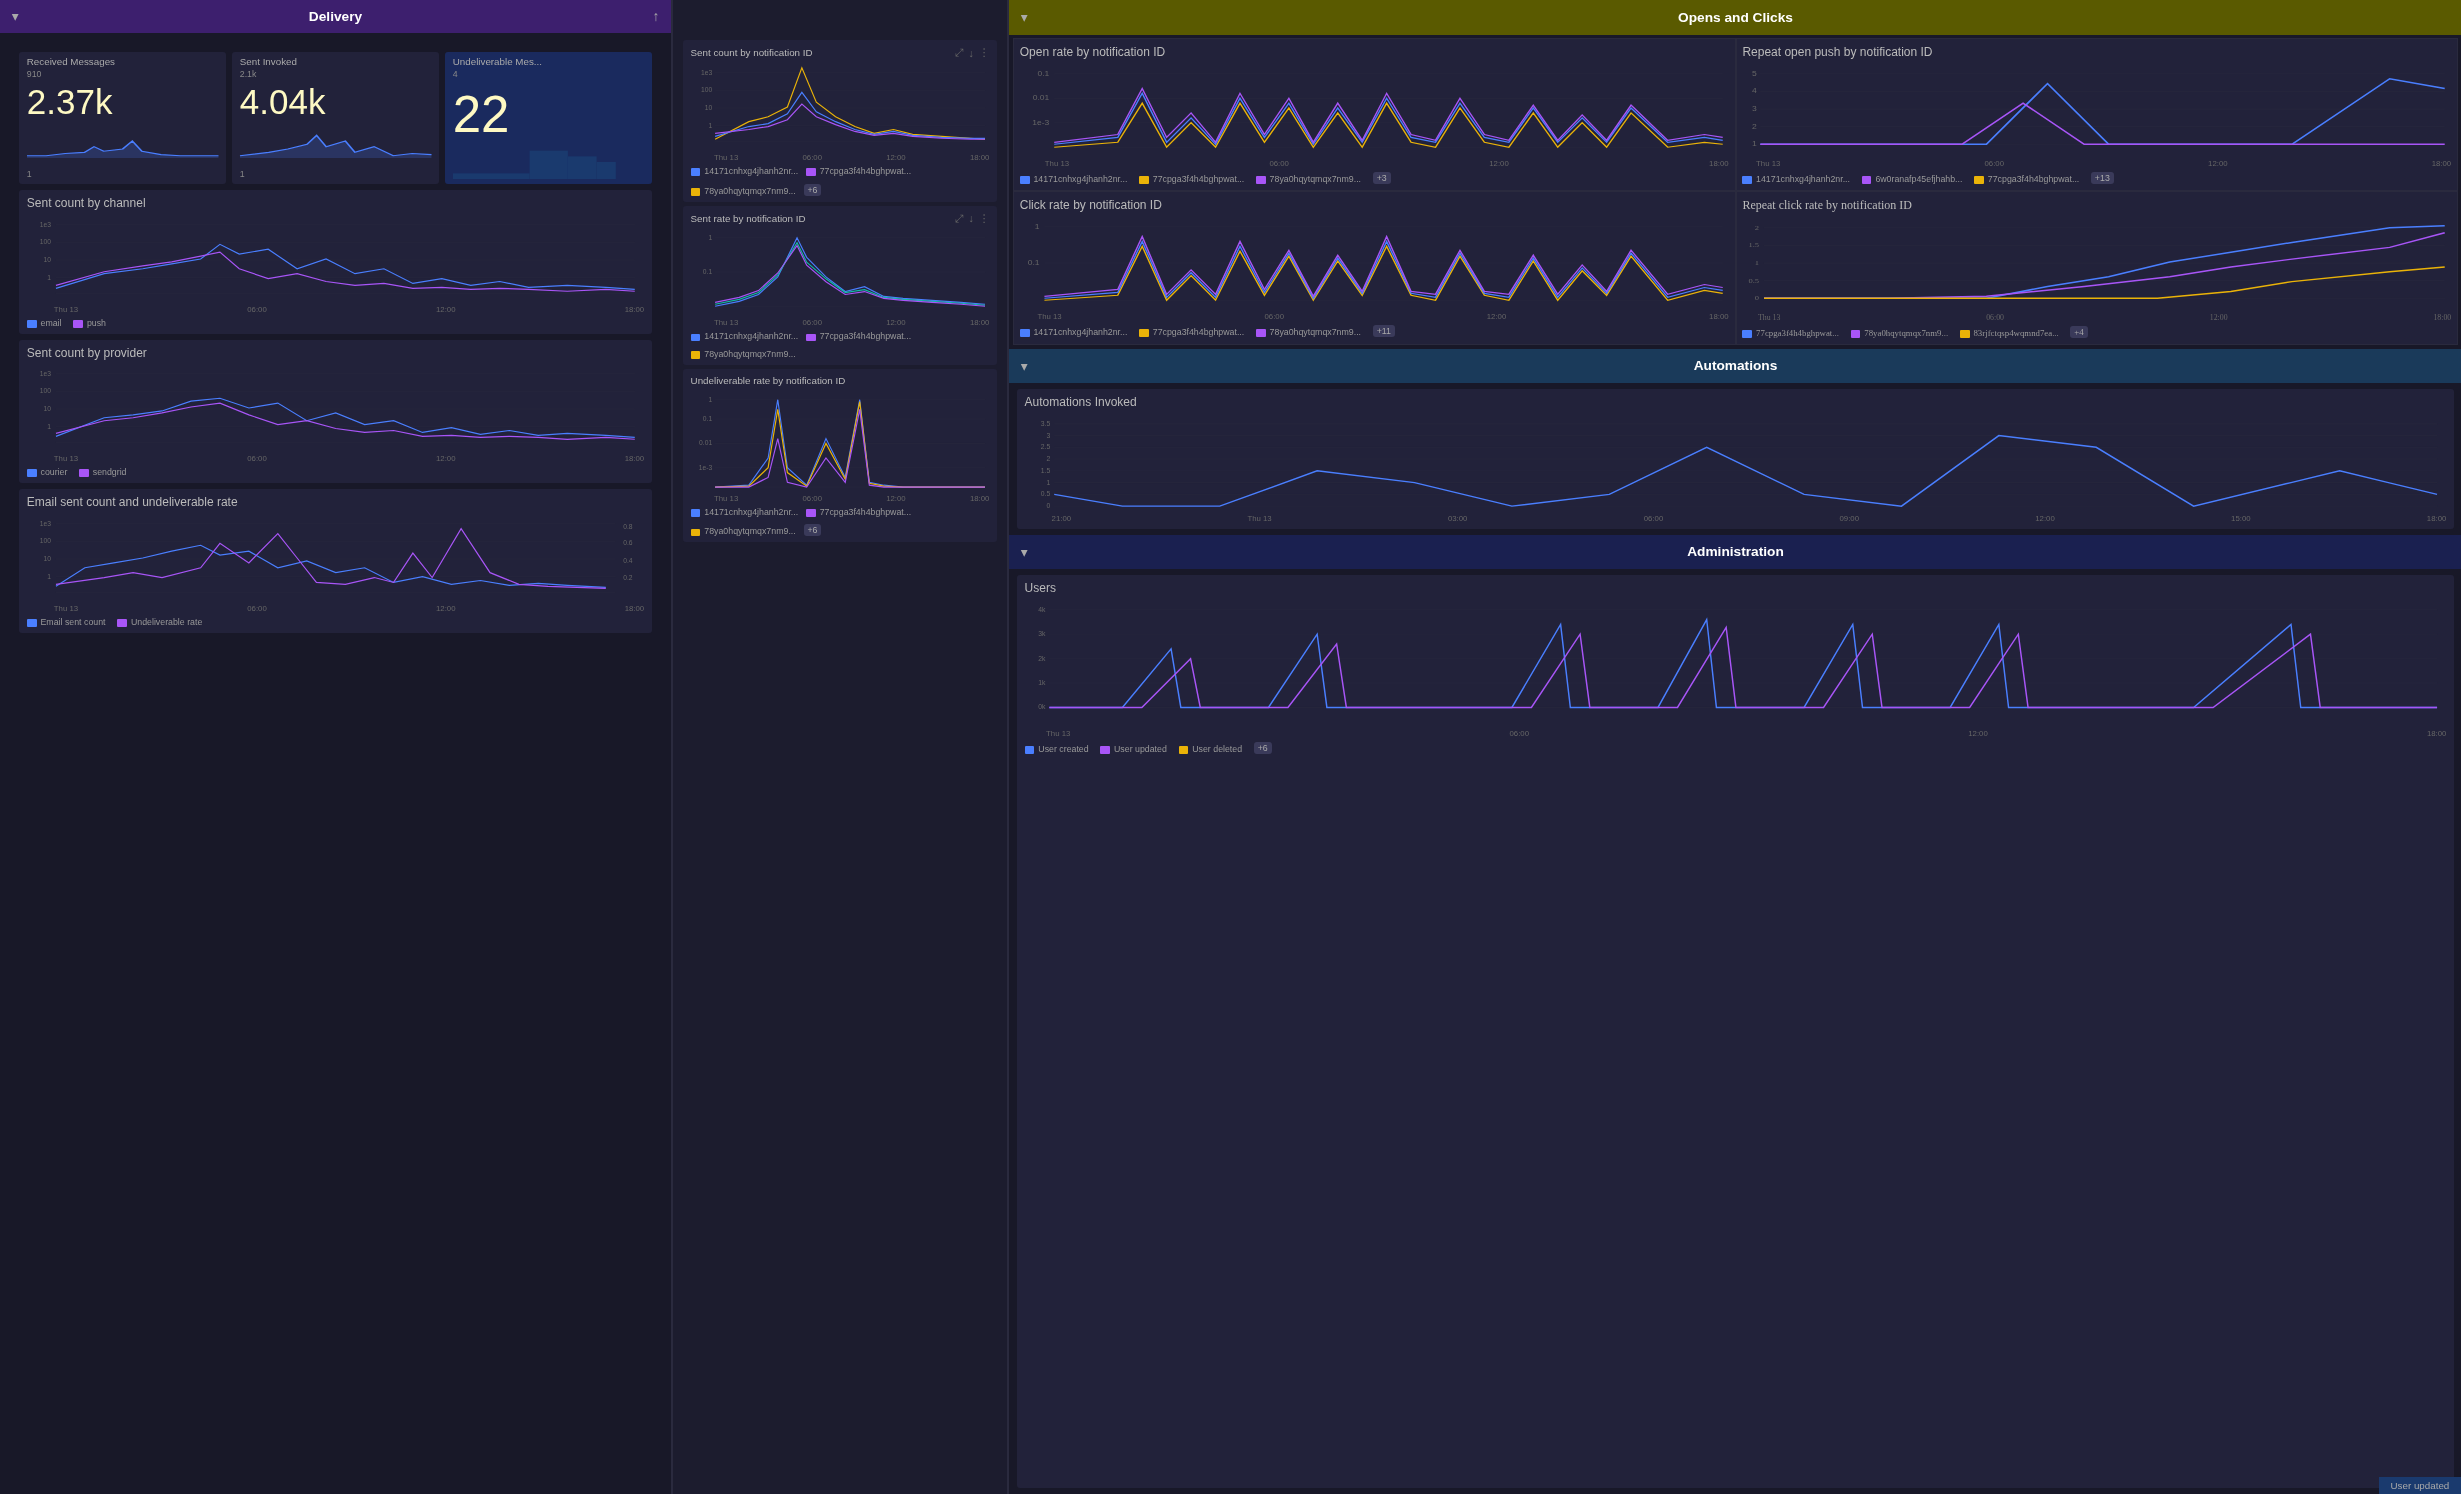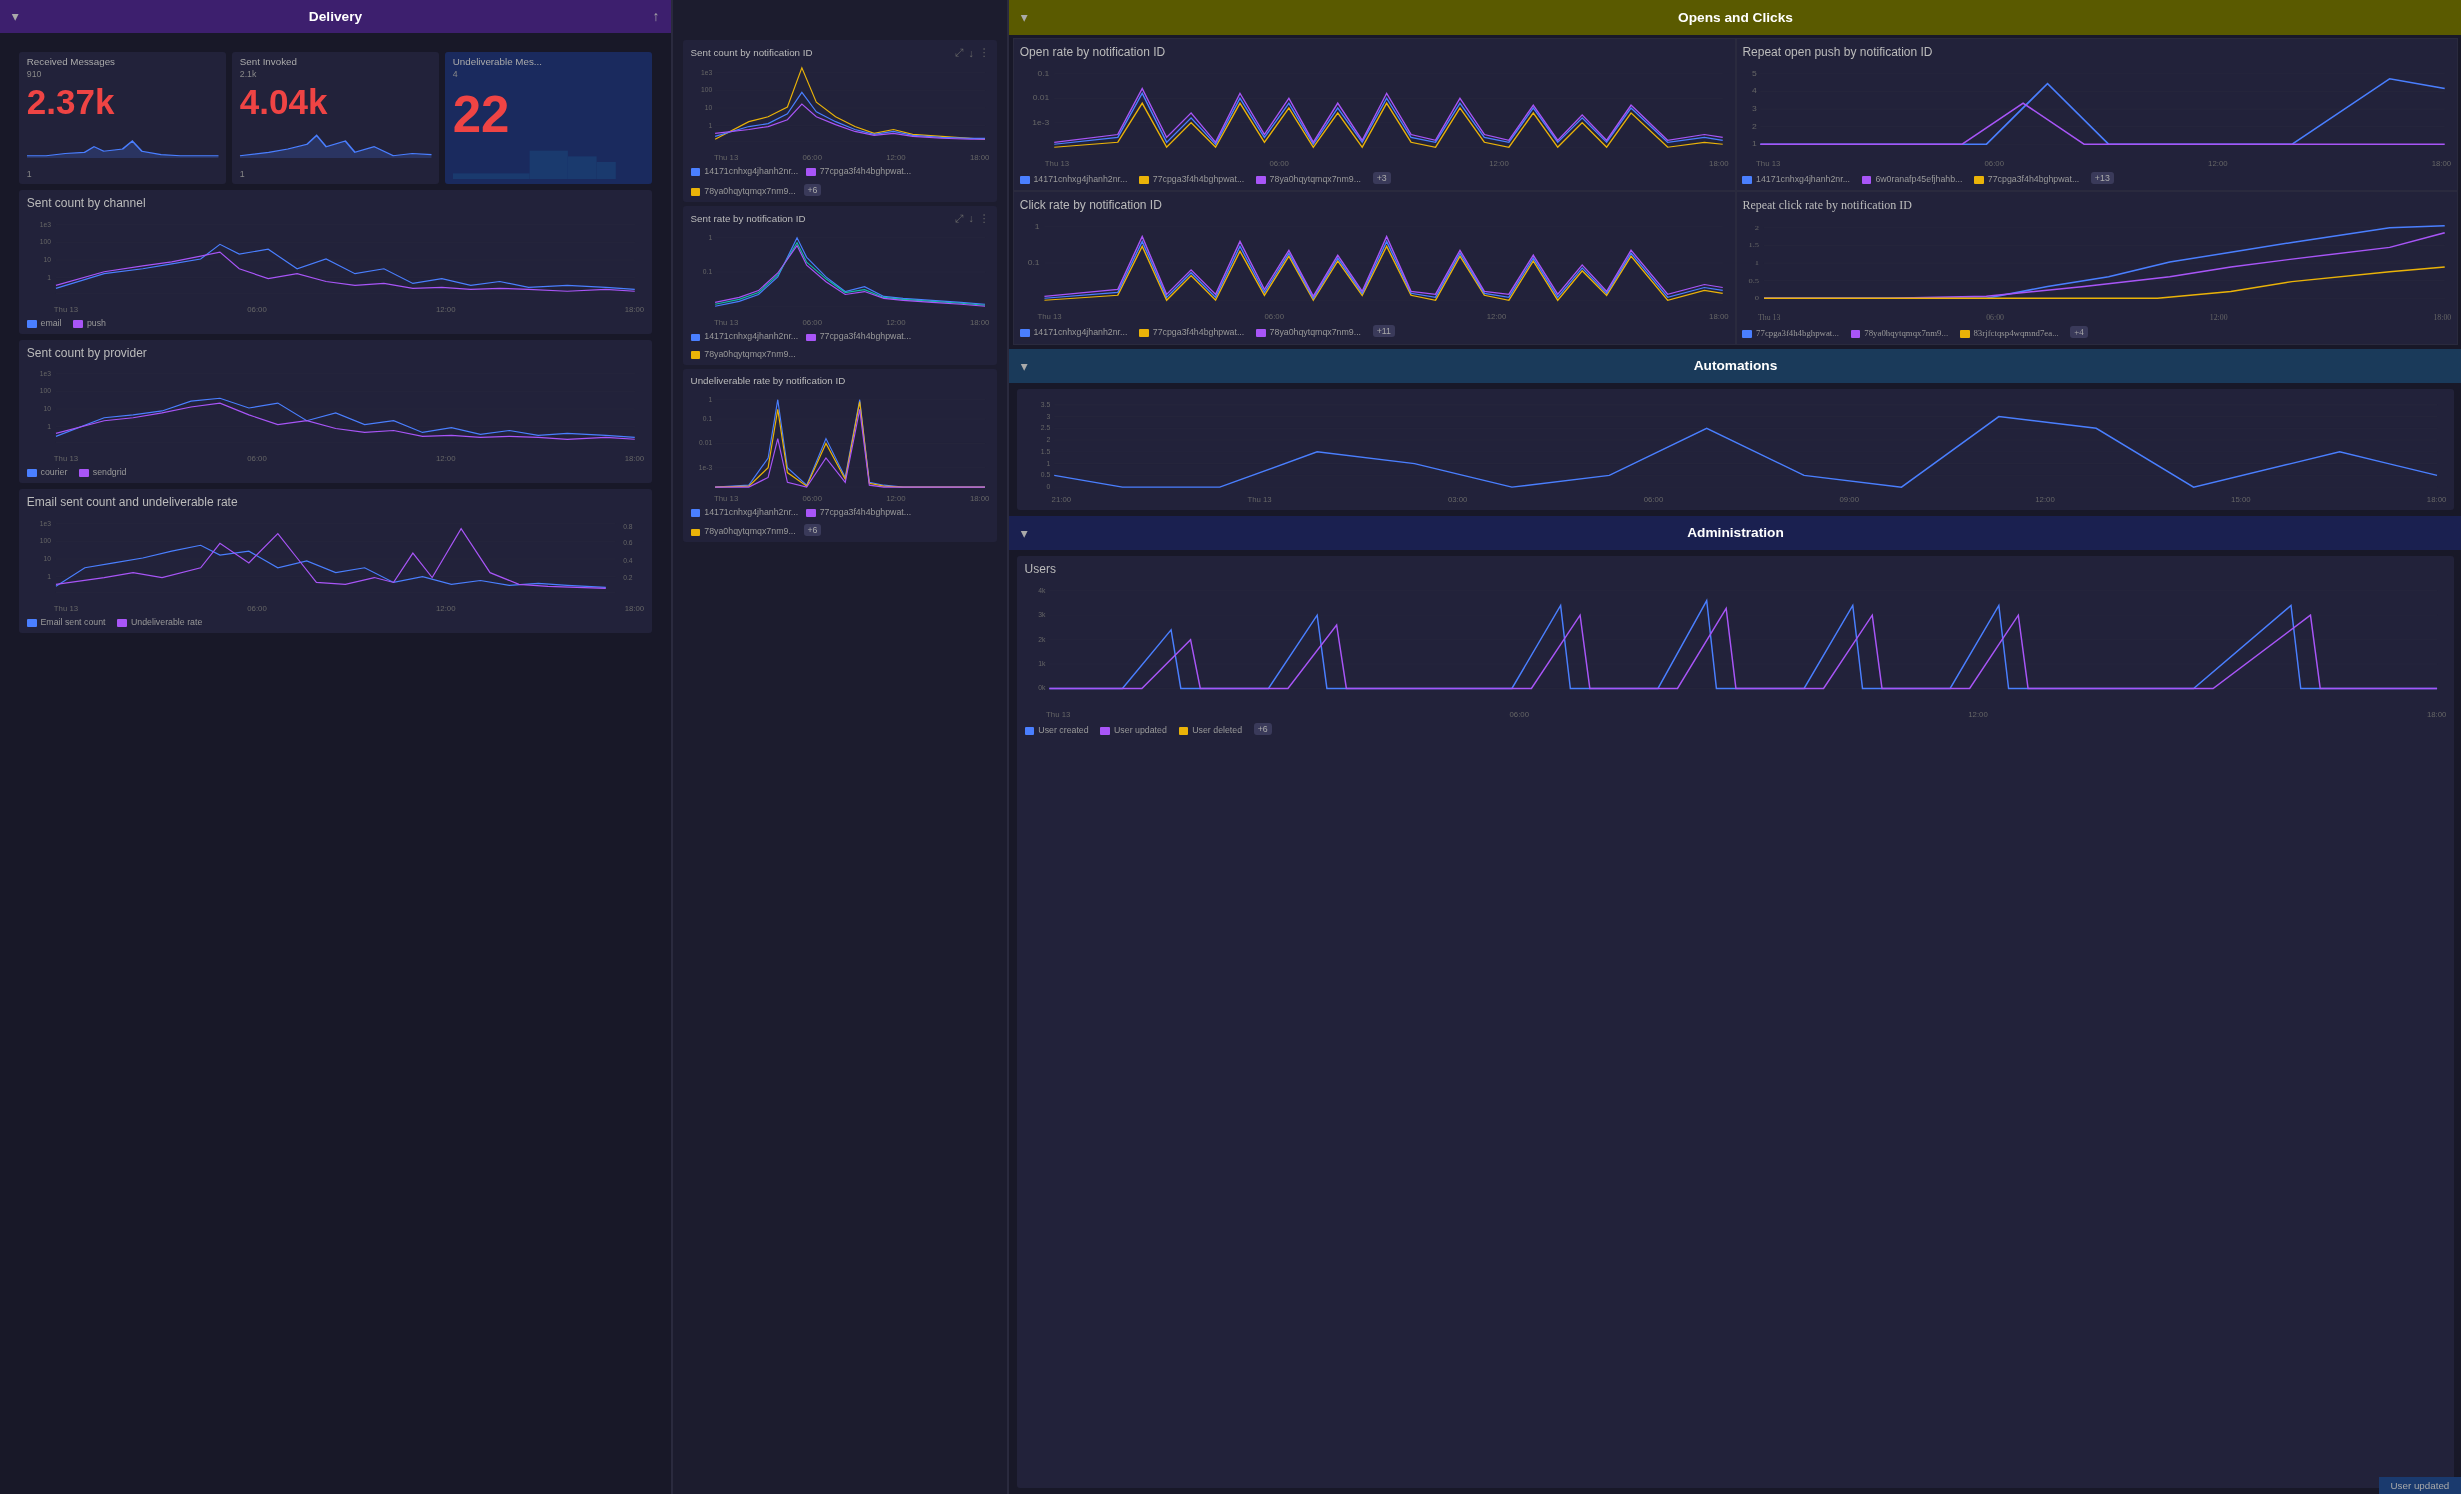--- a/index.html
+++ b/index.html
@@ -177,22 +177,22 @@
       margin-bottom: 2px;
     }
 
     .metric-box-top {
       font-size: 8.8px;
       color: #888;
     }
 
     .metric-box-value {
       font-size: 35px;
-      font-weight: 700;
-      color: #ef4444;
+      font-weight: 400;
+      color: #fef9c3;
       line-height: 1.1;
       margin: 3.9px 0 2px;
     }
 
     .metric-box-value.large {
       font-size: 49px;
     }
 
     .metric-box-bottom {
       font-size: 8.8px;
@@ -790,20 +790,21 @@
       </div>
 
     </div>
 
     <div class="section-header automations" style="background:#1a3a5a; flex-shrink:0;">
       <span class="section-header-icon">▾</span>
       <span class="section-header-title">Automations</span>
     </div>
 
     <div class="chart-block" style="margin:5.9px 7.8px;">
+      <div class="chart-block-title">Automations Invoked</div>
       <svg class="chart-svg" viewBox="0 0 1460 100" height="98" preserveAspectRatio="none" style="font-size:11px">
         <line x1="30" y1="10" x2="1450" y2="10" class="grid-line"></line>
         <line x1="30" y1="22" x2="1450" y2="22" class="grid-line"></line>
         <line x1="30" y1="34" x2="1450" y2="34" class="grid-line"></line>
         <line x1="30" y1="46" x2="1450" y2="46" class="grid-line"></line>
         <line x1="30" y1="58" x2="1450" y2="58" class="grid-line"></line>
         <line x1="30" y1="70" x2="1450" y2="70" class="grid-line"></line>
         <line x1="30" y1="82" x2="1450" y2="82" class="grid-line"></line>
         <line x1="30" y1="94" x2="1450" y2="94" class="grid-line"></line>
         <text x="26" y="12" text-anchor="end" font-size="7" fill="#666">3.5</text>

